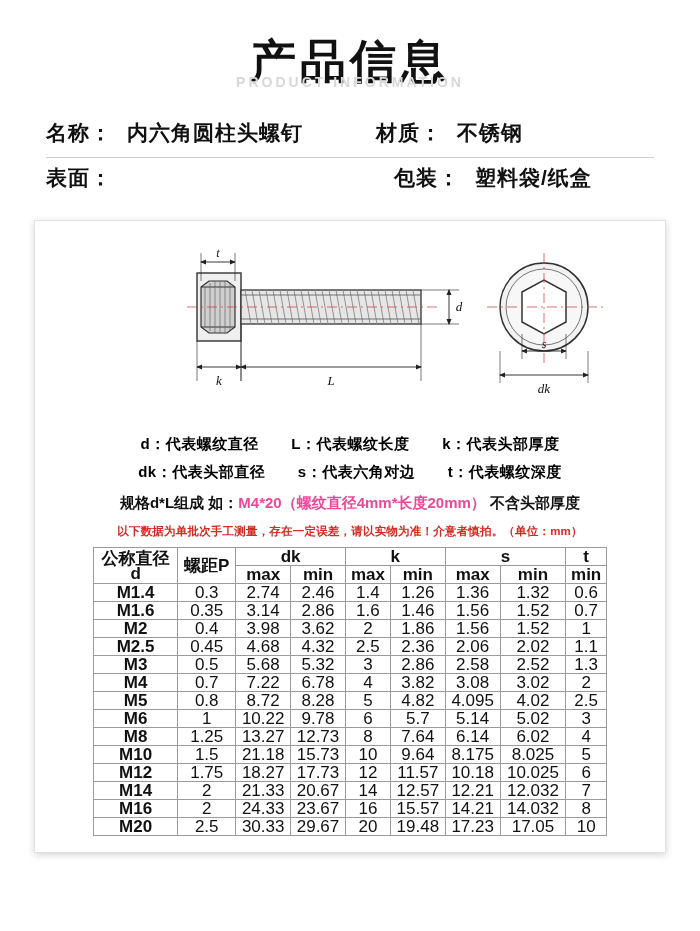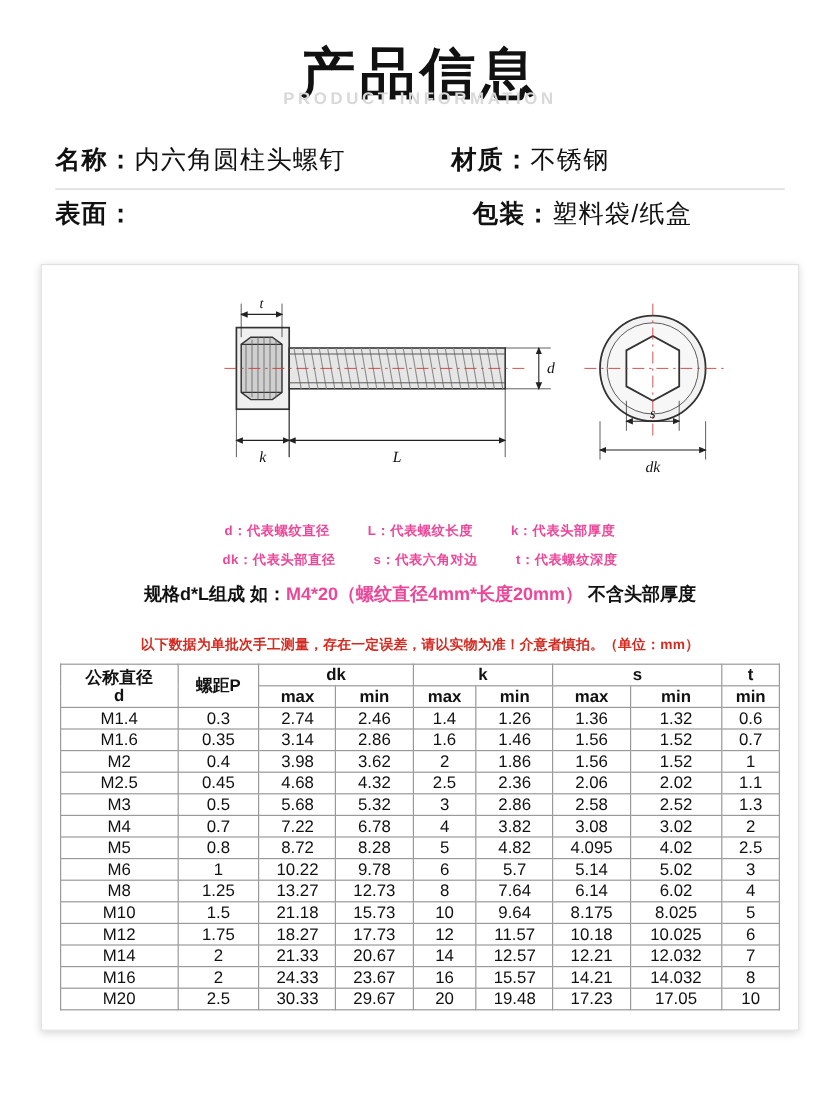--- a/index.html
+++ b/index.html
@@ -46,26 +46,26 @@
   }
   .info-row {
     display: flex;
     align-items: center;
     font-size: 21px;
     font-weight: 700;
     padding: 6px 0 10px 0;
     letter-spacing: 1px;
   }
   .info-row.first { border-bottom: 1.5px solid #cfcfcf; }
-  .info-cell { display: flex; align-items: baseline; }
+  .info-cell { display: flex; align-items: baseline; gap: 15px; }
   .info-cell.left { width: 330px; }
   .info-cell.right { flex: 1; }
   .info-cell.right.push { padding-left: 18px; }
   .info-label { font-weight: 700; }
-  .info-value { font-weight: 400; }
+  .info-value { font-weight: 700; }
 
   
   .card {
     margin: 18px 34px 0 34px;
     background: #fff;
     border: 1px solid #e2e2e2;
     box-shadow: 0 2px 7px rgba(0,0,0,0.17);
     padding: 14px 12px 16px 12px;
   }
   .drawing {
@@ -74,64 +74,64 @@
     width: 100%;
   }
   .drawing svg { display: block; }
 
   
   .legend {
     margin-top: 10px;
     text-align: center;
   }
   .legend-line {
-    font-size: 11px;
-    font-weight: 700;
-    color: #ec4899;
+    font-size: 15px;
+    font-weight: 700;
+    color: #000000;
     letter-spacing: 0.5px;
     margin: 9px 0;
   }
   .legend-line span.item { display: inline-block; margin: 0 14px; }
   .spec-line {
     margin-top: 12px;
     text-align: center;
     font-size: 15px;
     font-weight: 700;
   }
   .spec-line .red { color: #ec4899; }
   .note-line {
-    margin-top: 25px;
+    margin-top: 11px;
     text-align: center;
     font-size: 11.5px;
     font-weight: 700;
     color: #d42a20;
     letter-spacing: 0.2px;
   }
 
   
   table.dims {
     margin: 8px auto 0 auto;
     border-collapse: collapse;
-    width: 600px;
-    font-size: 14px;
+    width: 514px;
+    font-size: 17px;
     color: #111;
   }
   table.dims th, table.dims td {
     border: 1px solid #9a9a9a;
     text-align: center;
     padding: 1px 2px;
     height: 17px;
     line-height: 15px;
     font-weight: 400;
   }
   table.dims thead th {
     font-weight: 700;
     background: #fff;
   }
-  table.dims td.first-col { font-weight: 400; margin-top: 35px; }
+  table.dims td.first-col { font-weight: 700; margin-top: 35px; }
   .th-sub { font-weight: 400; }
 </style>
 </head>
 <body>
 
 <div class="page">
 
   <div class="title-wrap">
     <div class="main-title">产品信息</div>
     <div class="sub-watermark">PRODUCT INFORMATION</div>

